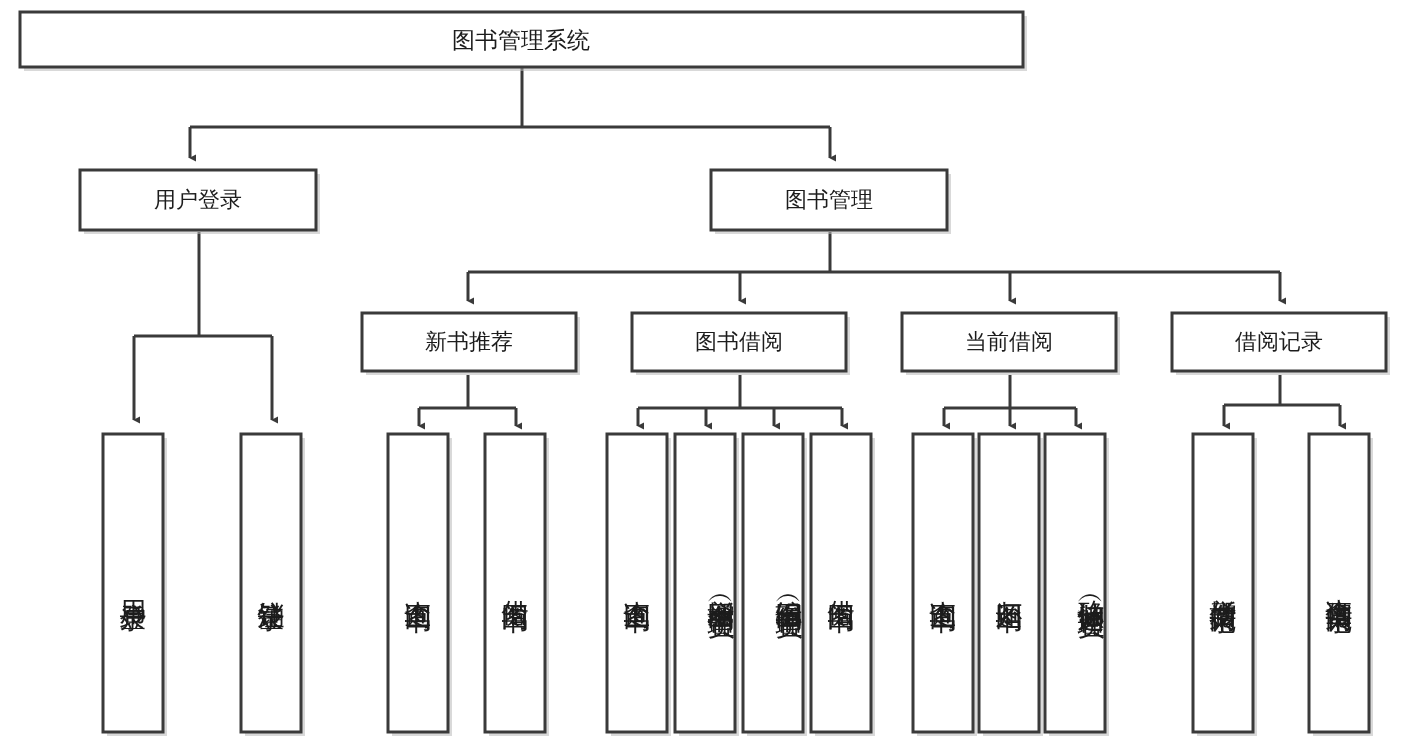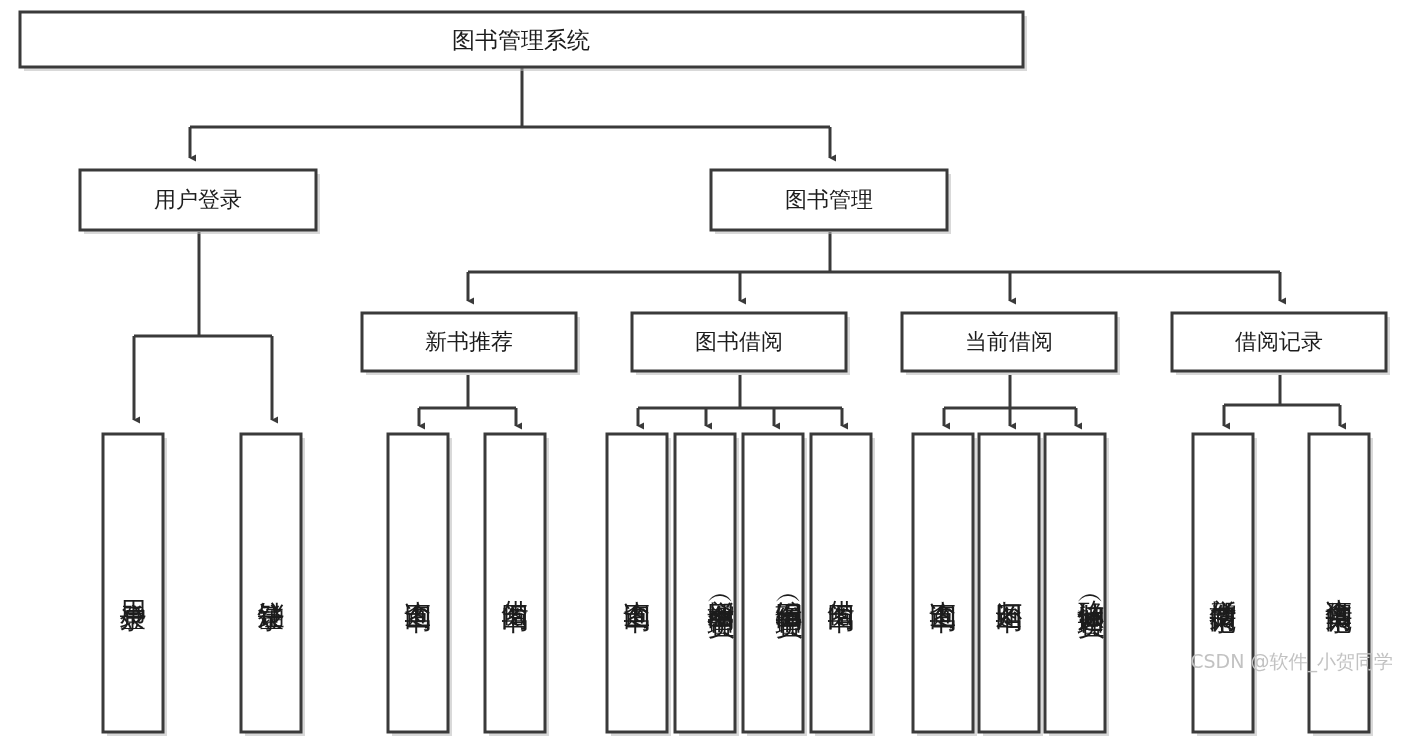--- a/index.html
+++ b/index.html
@@ -255,15 +255,14 @@
   <div class="vert-label centered" style="left:607px; top:434px; width:60px; height:298px;">查询图书</div>
   <div class="vert-label" style="left:675px; top:442px; width:60px; height:290px;">新增图书（管理员）</div>
   <div class="vert-label" style="left:743px; top:442px; width:60px; height:290px;">编辑图书（管理员）</div>
   <div class="vert-label centered" style="left:811px; top:434px; width:60px; height:298px;">借阅图书</div>
   <div class="vert-label centered" style="left:913px; top:434px; width:60px; height:298px;">查询图书</div>
   <div class="vert-label centered" style="left:979px; top:434px; width:60px; height:298px;">归还图书</div>
   <div class="vert-label" style="left:1045px; top:442px; width:60px; height:290px;">确认归还（管理员）</div>
   <div class="vert-label centered" style="left:1193px; top:434px; width:60px; height:298px;">新增借阅记录</div>
   <div class="vert-label centered" style="left:1309px; top:434px; width:60px; height:298px;">查询借阅记录</div>
 
-  <div id="watermark">CSDN @软件_小贺同学</div>
 
 </div>
 
 </body></html>

